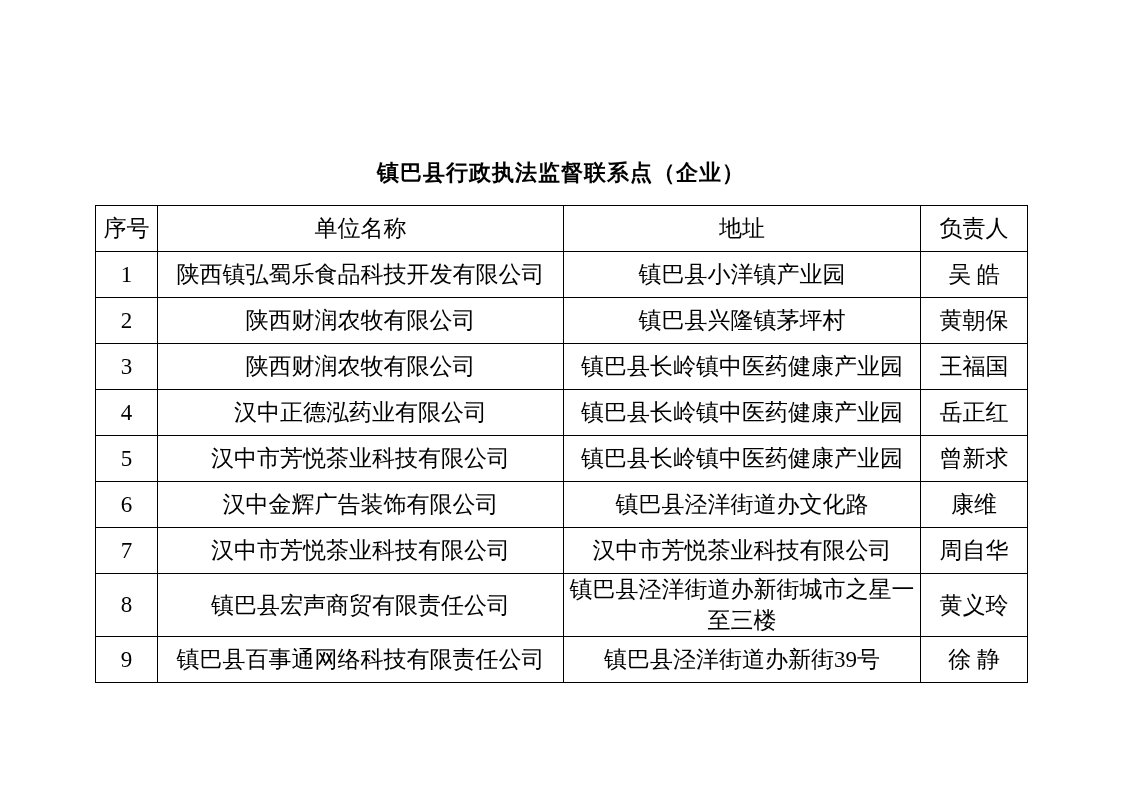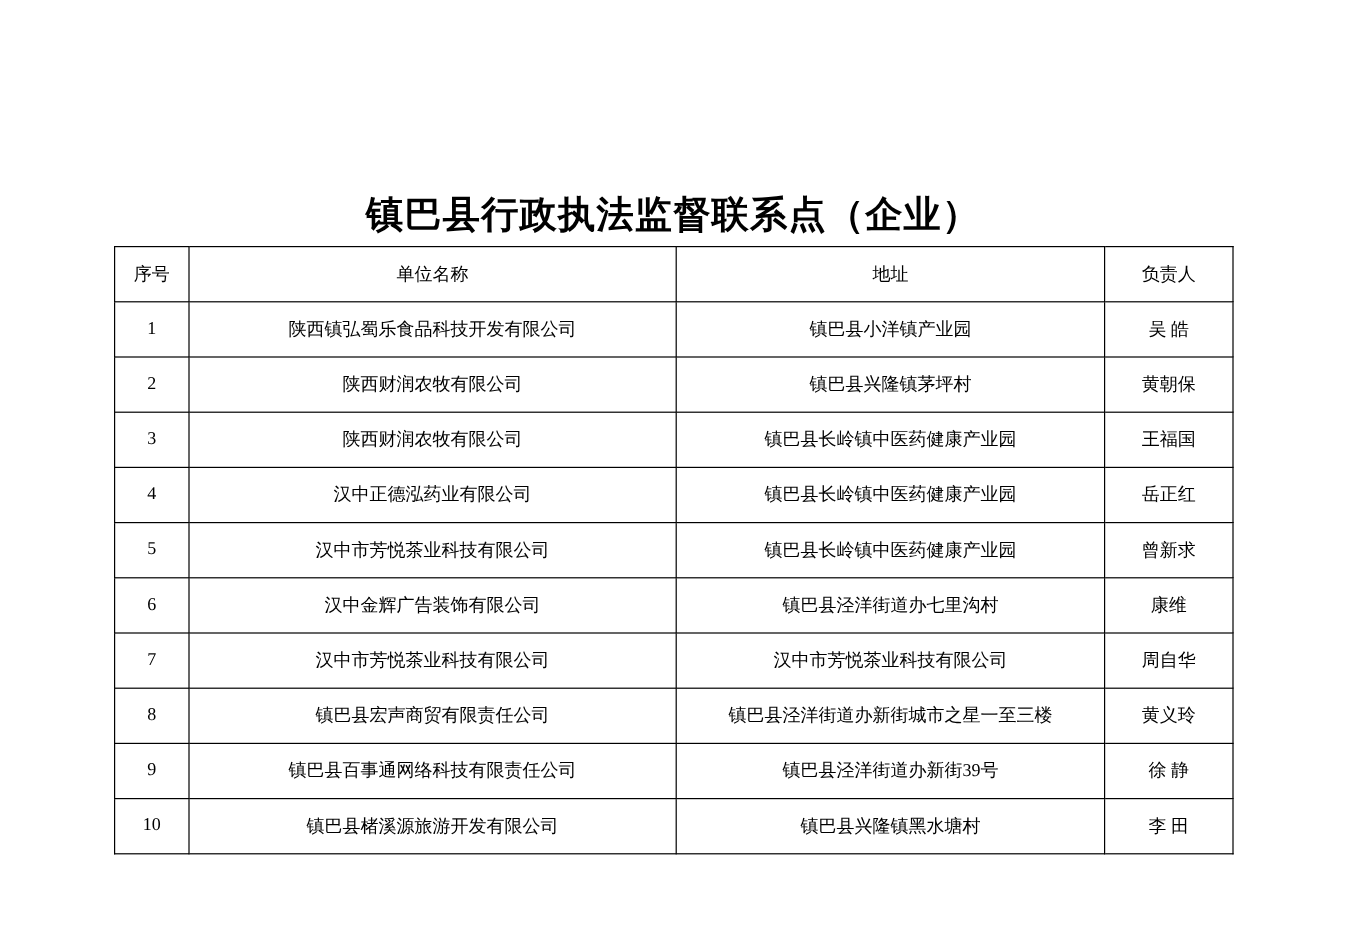--- a/index.html
+++ b/index.html
@@ -19,21 +19,21 @@
     width: 1122px;
     height: 793px;
     box-sizing: border-box;
   }
   .doc-title {
     position: absolute;
     top: 158px;
     left: 0;
     width: 1122px;
     text-align: center;
-    font-size: 31px;
+    font-size: 22px;
     font-weight: bold;
     letter-spacing: 1px;
     font-family: "Liberation Sans", "DejaVu Sans", sans-serif;
   }
   .table-wrap {
     position: absolute;
     top: 205px;
     left: 95px;
     width: 932px;
   }
@@ -41,21 +41,21 @@
     border-collapse: collapse;
     width: 932px;
     table-layout: fixed;
   }
   table.main-table th,
   table.main-table td {
     border: 1px solid #000000;
     height: 45px;
     text-align: center;
     vertical-align: middle;
-    font-size: 15px;
+    font-size: 23px;
     font-weight: normal;
     padding: 0 4px;
     font-family: "Liberation Serif", "DejaVu Serif", serif;
   }
   table.main-table th {
     font-weight: normal;
   }
   col.c-index { width: 62px; }
   col.c-name  { width: 406px; }
   col.c-addr  { width: 357px; }
@@ -111,44 +111,38 @@
         </tr>
         <tr>
           <td>5</td>
           <td>汉中市芳悦茶业科技有限公司</td>
           <td>镇巴县长岭镇中医药健康产业园</td>
           <td>曾新求</td>
         </tr>
         <tr>
           <td>6</td>
           <td>汉中金辉广告装饰有限公司</td>
-          <td>镇巴县泾洋街道办七里沟村</td>
+          <td>镇巴县泾洋街道办文化路</td>
           <td>康维</td>
         </tr>
         <tr>
           <td>7</td>
           <td>汉中市芳悦茶业科技有限公司</td>
           <td>汉中市芳悦茶业科技有限公司</td>
           <td>周自华</td>
         </tr>
         <tr>
           <td>8</td>
           <td>镇巴县宏声商贸有限责任公司</td>
           <td>镇巴县泾洋街道办新街城市之星一至三楼</td>
           <td>黄义玲</td>
         </tr>
         <tr>
           <td>9</td>
           <td>镇巴县百事通网络科技有限责任公司</td>
           <td>镇巴县泾洋街道办新街39号</td>
           <td>徐 静</td>
         </tr>
-        <tr>
-          <td>10</td>
-          <td>镇巴县楮溪源旅游开发有限公司</td>
-          <td>镇巴县兴隆镇黑水塘村</td>
-          <td>李 田</td>
-        </tr>
       </tbody>
     </table>
   </div>
 
 </div>
 
 </body></html>

